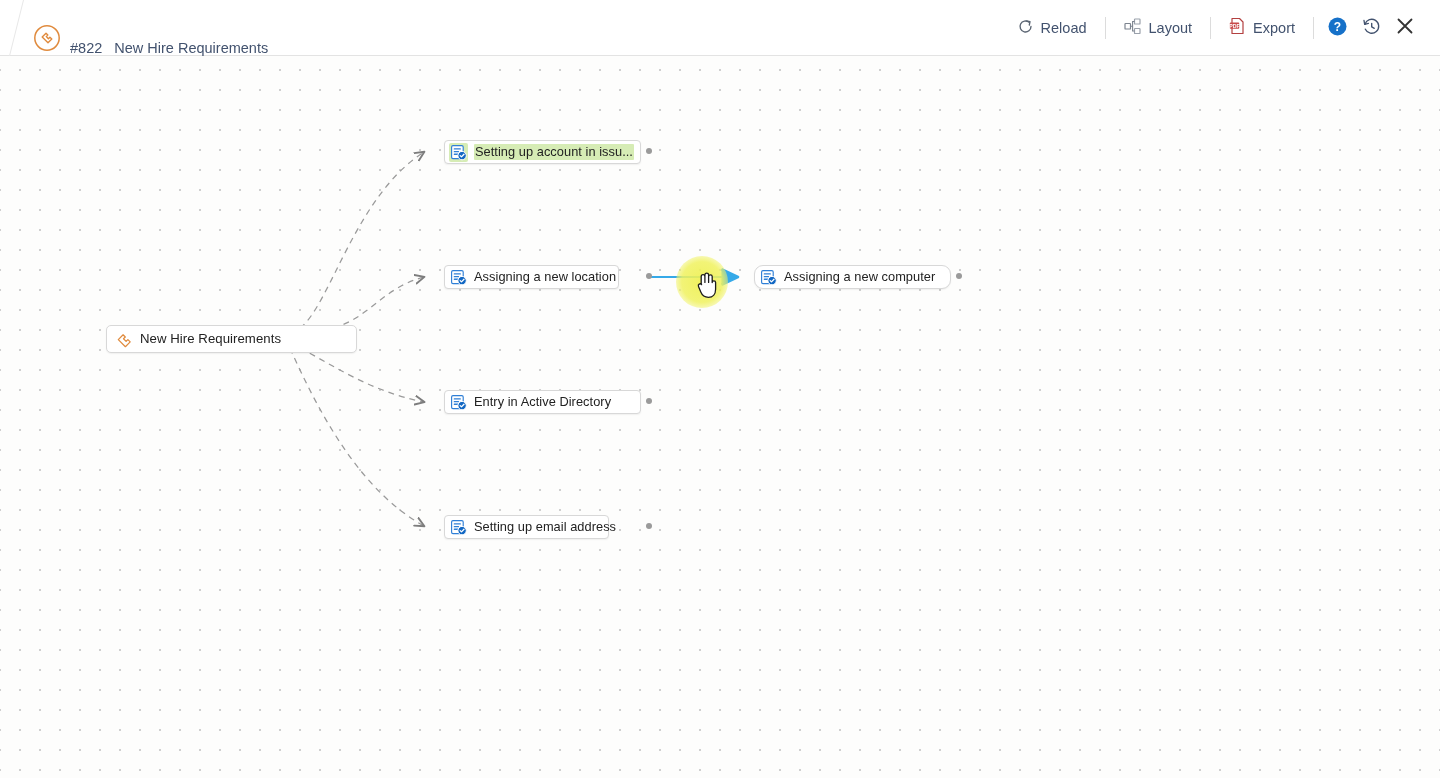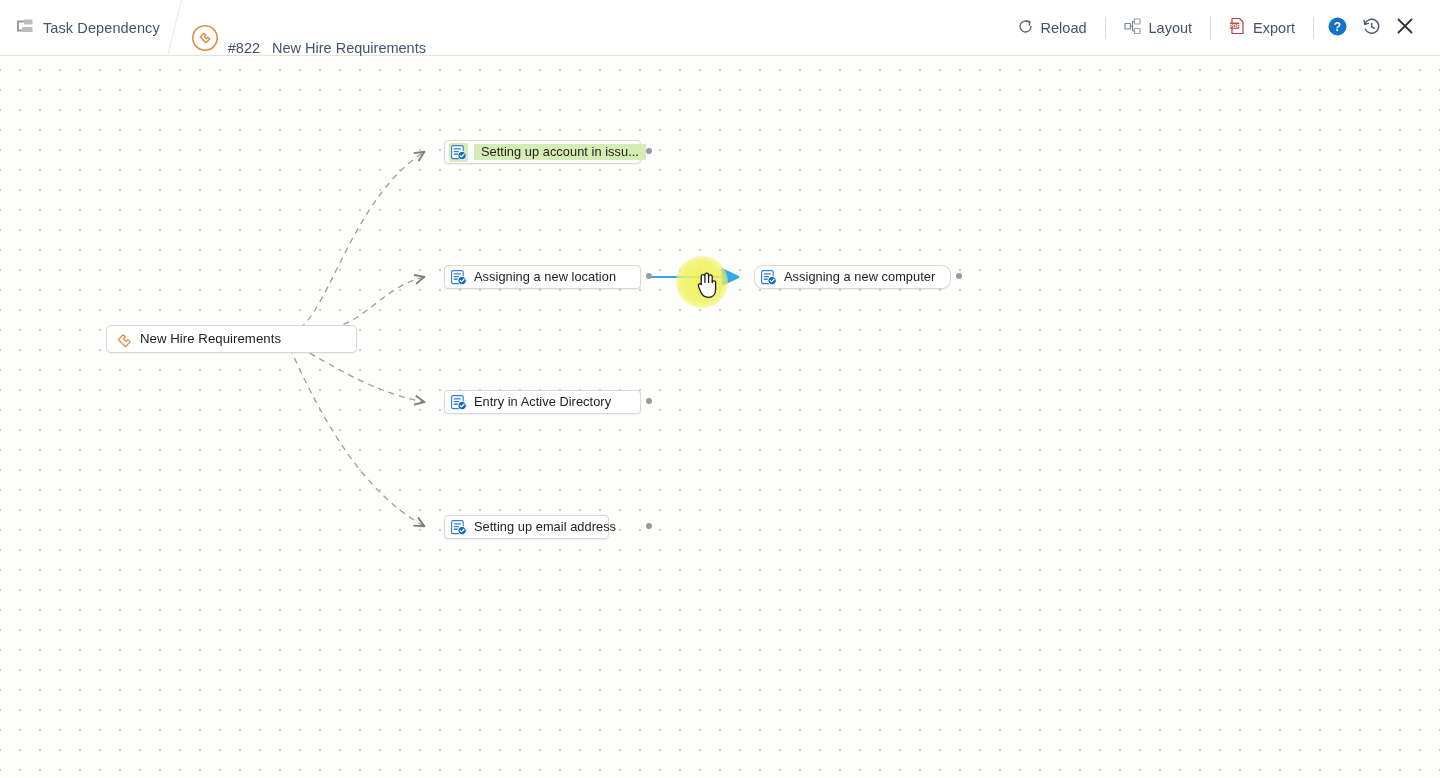--- a/index.html
+++ b/index.html
@@ -115,21 +115,21 @@
   }
   .node-label {
     font-size: 12.8px;
     color: #222222;
     letter-spacing: .05px;
     line-height: 1;
   }
   .node.root .node-label { font-size: 13.2px; }
   .node.hl .node-label {
     background: #d6ecb5;
-    padding: 2px 7px;
+    padding: 2px 1px;
     border-radius: 1px;
   }
   .node.hl .node-icon { background: #d6ecb5; border-radius: 2px; }
 
   
   .anchor-dot {
     position: absolute;
     width: 6px; height: 6px;
     border-radius: 50%;
     background: #9a9a9a;
@@ -151,32 +151,20 @@
     pointer-events: none;
   }
 </style>
 </head>
 <body>
 
 <div class="topbar">
 
   <div class="breadcrumb">
 
-    <div class="crumb">
-      <span class="crumb-icon">
-        <svg width="18" height="16" viewBox="0 0 18 16">
-          <rect x="1" y="2.5" width="2" height="11" fill="#9e9e9e"></rect>
-          <rect x="1" y="2.5" width="7" height="2" fill="#9e9e9e"></rect>
-          <rect x="1" y="11.5" width="5" height="2" fill="#9e9e9e"></rect>
-          <rect x="8" y="1.5" width="8.5" height="5" rx="0.5" fill="#bdbdbd"></rect>
-          <rect x="6" y="9" width="10.5" height="5" rx="0.5" fill="#bdbdbd"></rect>
-        </svg>
-      </span>
-      <span class="crumb-label">Task Dependency</span>
-    </div>
 
     <div class="crumb-sep"></div>
 
     <div class="crumb crumb2">
       <span class="crumb-icon">
         <svg width="28" height="28" viewBox="0 0 28 28">
           <circle cx="14" cy="14" r="12.2" fill="none" stroke="#e08b3e" stroke-width="1.5"></circle>
           <path d="M9.2 13 L13 9.3 L14.8 11.1 L13.3 12.6 L15.4 14.7 L16.9 13.2 L18.8 15 L15 18.7 Z" fill="none" stroke="#e08b3e" stroke-width="1.4" stroke-linejoin="round"></path>
         </svg>
       </span>
@@ -301,21 +289,21 @@
         <rect x="3.7" y="4.2" width="7.2" height="1.35" rx="0.6" fill="#2f7fd6"></rect>
         <rect x="3.7" y="6.9" width="5.4" height="1.35" rx="0.6" fill="#2f7fd6"></rect>
         <rect x="3.7" y="9.6" width="6.4" height="1.35" rx="0.6" fill="#2f7fd6"></rect>
         <circle cx="12.1" cy="11.6" r="4.2" fill="#1368c4" stroke="#ffffff" stroke-width="1"></circle>
         <path d="M10.2 11.6 L11.5 12.9 L14 10.3" fill="none" stroke="#ffffff" stroke-width="1.3" stroke-linecap="round" stroke-linejoin="round"></path>
       </svg>
     </span>
     <span class="node-label">Setting up account in issu...</span>
   </div>
 
-  <div class="node" style="left:444px; top:209px; width:197px;">
+  <div class="node" style="left:444px; top:209px; width:175px;">
     <span class="node-icon">
       <svg width="17" height="17" viewBox="0 0 17 17">
         <rect x="1.6" y="1.6" width="11.6" height="13" rx="1.4" fill="#ffffff" stroke="#2f7fd6" stroke-width="1.15"></rect>
         <rect x="3.7" y="4.2" width="7.2" height="1.35" rx="0.6" fill="#2f7fd6"></rect>
         <rect x="3.7" y="6.9" width="5.4" height="1.35" rx="0.6" fill="#2f7fd6"></rect>
         <rect x="3.7" y="9.6" width="6.4" height="1.35" rx="0.6" fill="#2f7fd6"></rect>
         <circle cx="12.1" cy="11.6" r="4.2" fill="#1368c4" stroke="#ffffff" stroke-width="1"></circle>
         <path d="M10.2 11.6 L11.5 12.9 L14 10.3" fill="none" stroke="#ffffff" stroke-width="1.3" stroke-linecap="round" stroke-linejoin="round"></path>
       </svg>
     </span>

